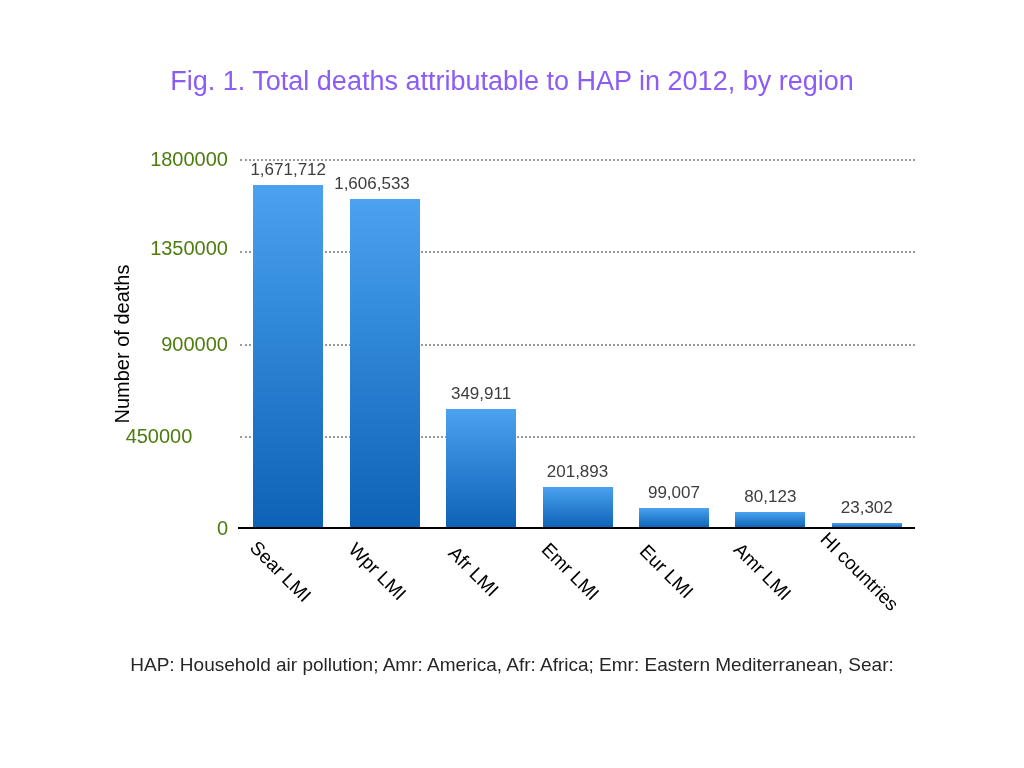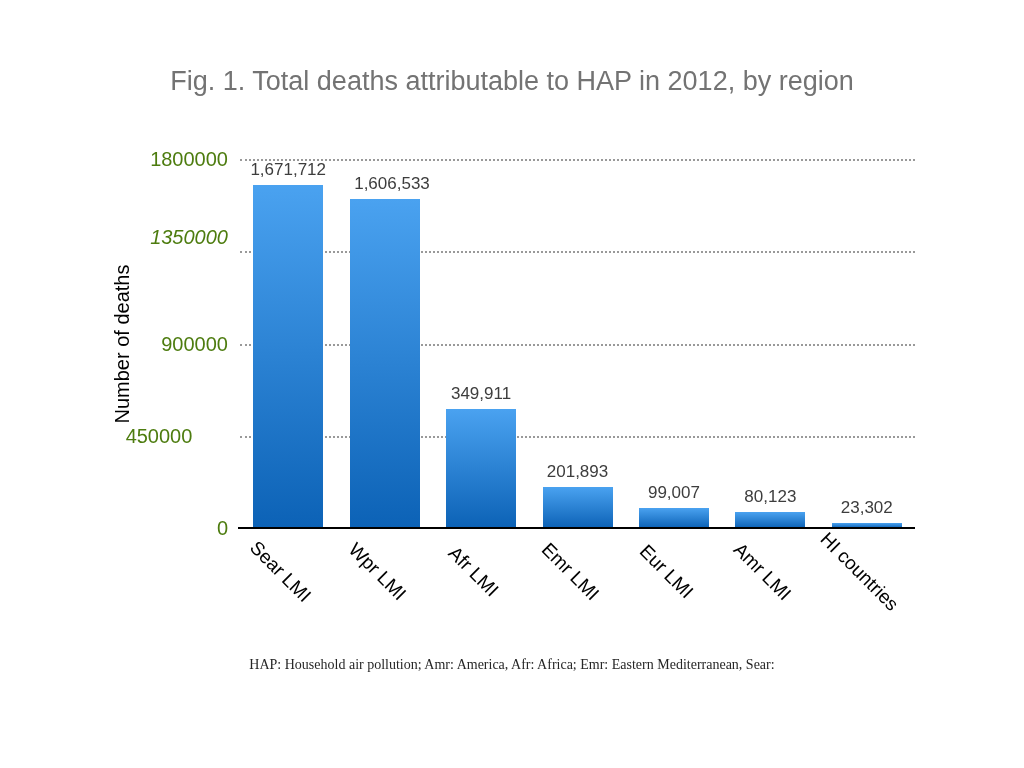--- a/index.html
+++ b/index.html
@@ -9,21 +9,21 @@
     height: 768px;
     background: #ffffff;
     font-family: "Liberation Sans", sans-serif;
     overflow: hidden;
   }
   .chart-title {
     position: absolute;
     top: 66px; left: 0; right: 0;
     text-align: center;
     font-size: 27px;
-    color: #737373;
+    color: #8b5cf6;
     white-space: nowrap;
   }
   .y-axis-title {
     position: absolute;
     left: 122px; top: 344px;
     transform: translate(-50%, -50%) rotate(-90deg);
     font-size: 20px;
     color: #000000;
     white-space: nowrap;
   }
@@ -74,43 +74,42 @@
     font-size: 19px;
     color: #000000;
     white-space: nowrap;
     transform: rotate(45deg) translateX(-50%);
     transform-origin: 0 0;
   }
   .footnote {
     position: absolute;
     top: 651px; left: 0; right: 0;
     text-align: center;
-    font-size: 14px;
+    font-size: 19px;
     line-height: 27px;
     color: #262626;
-    font-family: Liberation Serif, serif;
   }
 </style>
 </head>
 <body>
 
 <div class="canvas">
   <div class="chart-title">Fig. 1. Total deaths attributable to HAP in 2012, by region</div>
   <div class="y-axis-title">Number of deaths</div>
   <div class="plot" id="plot">
     <div class="baseline"></div>
   <div class="gridline" style="top: 276.75px;"></div>
       <div class="gridline" style="top: 184.5px;"></div>
       <div class="gridline" style="top: 92.25px;"></div>
       <div class="gridline" style="top: 0px;"></div>
       <div class="bar" style="left: 13.2143px; height: 343px; background: linear-gradient(rgb(74, 162, 240), rgb(12, 98, 182));"></div>
       <div class="value-label" style="left: 48.2143px; bottom: 348px;">1,671,712</div>
       <div class="x-label" style="left: 48.2143px;">Sear LMI</div>
       <div class="bar" style="left: 109.643px; height: 329px; background: linear-gradient(rgb(74, 162, 240), rgb(12, 98, 182));"></div>
-      <div class="value-label" style="left: 152px; bottom: 334px;">1,606,533</div>
+      <div class="value-label" style="left: 132px; bottom: 334px;">1,606,533</div>
       <div class="x-label" style="left: 144.643px;">Wpr LMI</div>
       <div class="bar" style="left: 206.071px; height: 119px; background: linear-gradient(rgb(74, 162, 240), rgb(12, 98, 182));"></div>
       <div class="value-label" style="left: 241.071px; bottom: 124px;">349,911</div>
       <div class="x-label" style="left: 241.071px;">Afr LMI</div>
       <div class="bar" style="left: 302.5px; height: 41px; background: linear-gradient(rgb(74, 162, 240), rgb(12, 98, 182));"></div>
       <div class="value-label" style="left: 337.5px; bottom: 46px; margin-top: 25px;">201,893</div>
       <div class="x-label" style="left: 337.5px;">Emr LMI</div>
       <div class="bar" style="left: 398.929px; height: 20px; background: linear-gradient(rgb(74, 162, 240), rgb(12, 98, 182));"></div>
       <div class="value-label" style="left: 433.929px; bottom: 25px;">99,007</div>
       <div class="x-label" style="left: 433.929px;">Eur LMI</div>
@@ -120,15 +119,15 @@
       <div class="bar" style="left: 591.786px; height: 5px; background: linear-gradient(rgb(74, 162, 240), rgb(12, 98, 182));"></div>
       <div class="value-label" style="left: 626.786px; bottom: 10px; margin-top: 13px;">23,302</div>
       <div class="x-label" style="left: 626.786px;">HI countries</div>
     </div>
   <div class="footnote">
     <div>HAP: Household air pollution; Amr: America, Afr: Africa; Emr: Eastern Mediterranean, Sear:</div>
   </div>
 <div class="ytick-label" style="top: 517px;">0</div>
     <div class="ytick-label" style="top: 424.75px; text-align: center;">450000</div>
     <div class="ytick-label" style="top: 332.5px;">900000</div>
-    <div class="ytick-label" style="top: 226px; font-style: italic;">1350000</div>
+    <div class="ytick-label" style="top: 237px;">1350000</div>
     <div class="ytick-label" style="top: 148px;">1800000</div>
   </div>
 
 </body></html>

